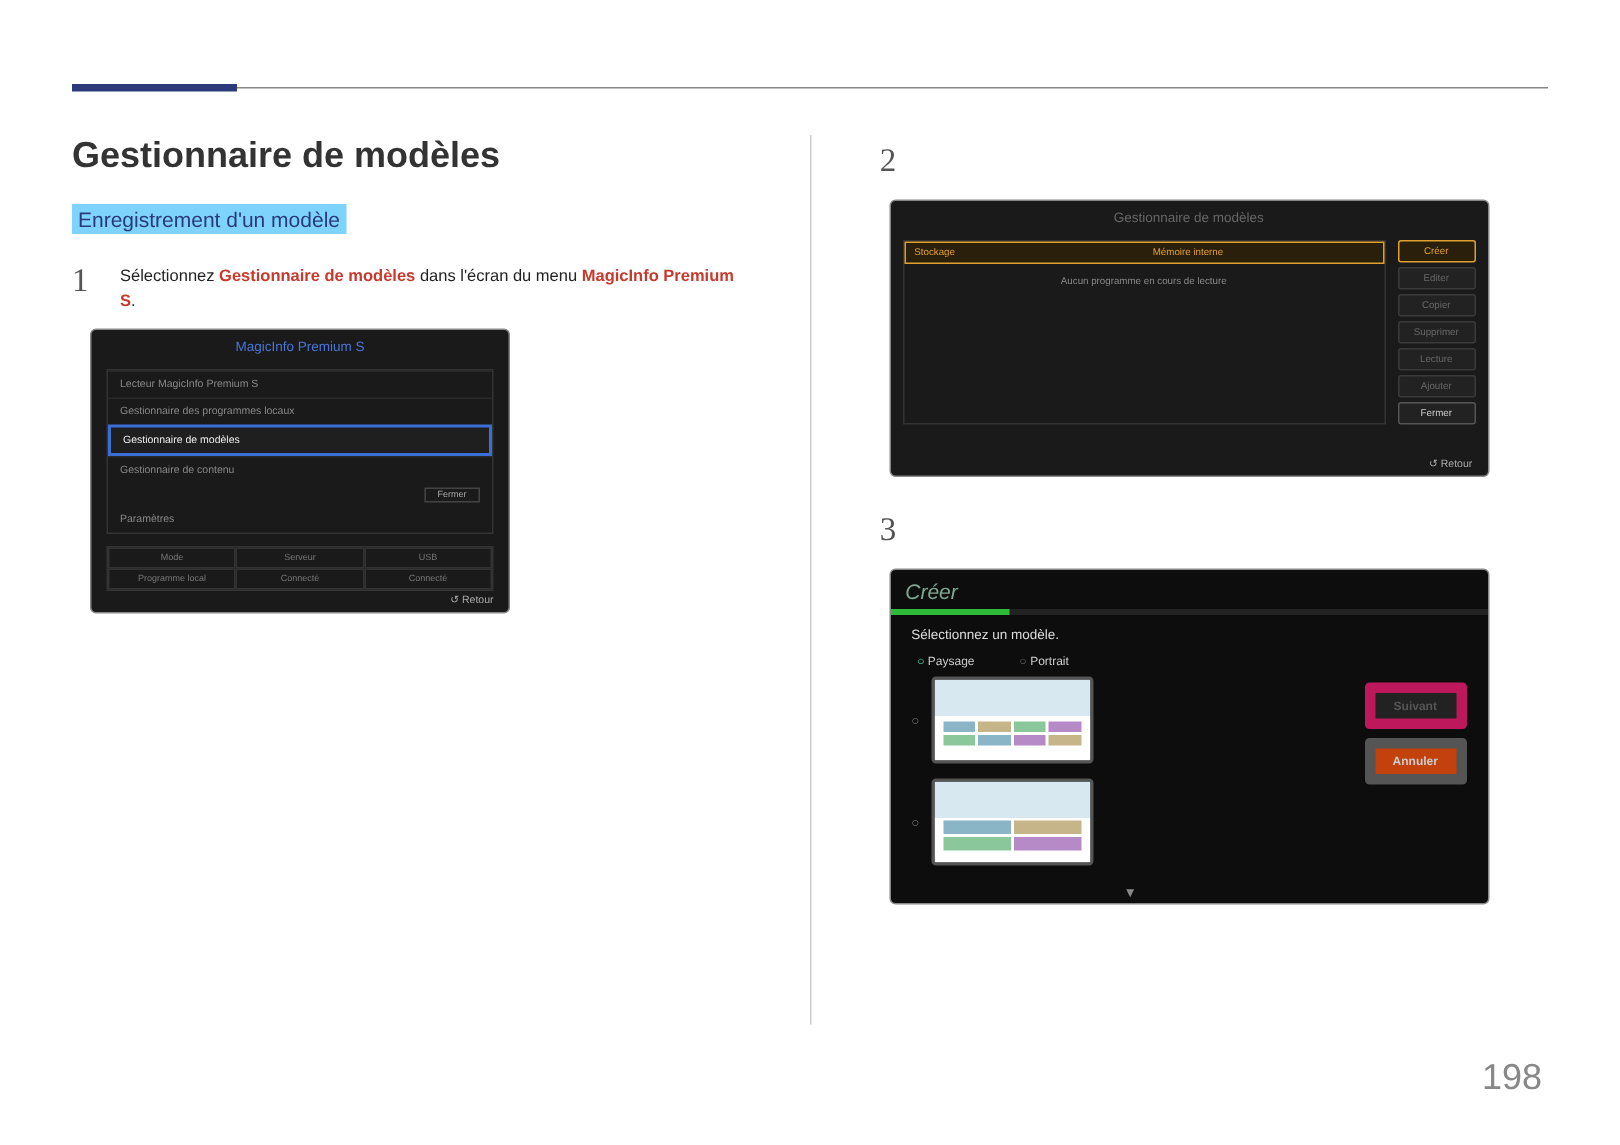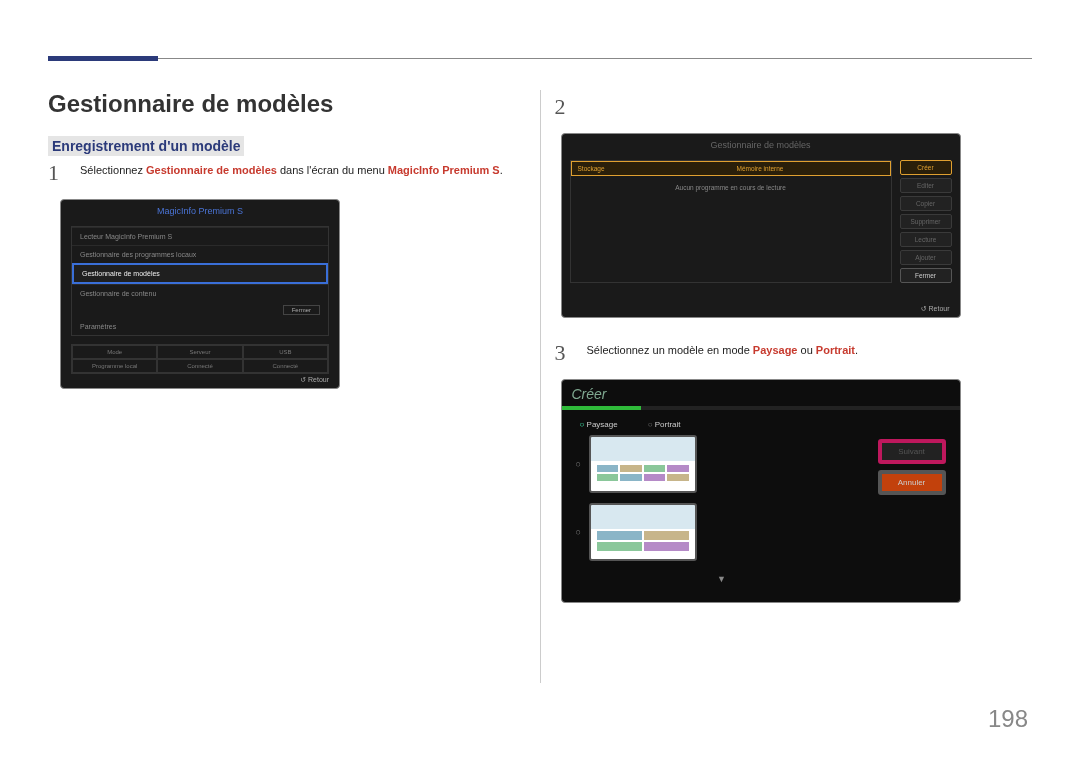--- a/index.html
+++ b/index.html
@@ -26,40 +26,41 @@
     height: 5px;
     background: #2b3a7a;
   }
   .columns {
     position: absolute;
     top: 90px;
     left: 48px;
     right: 48px;
     bottom: 80px;
     display: flex;
-    gap: 14px;
+    gap: 46px;
   }
   .col { flex: 1; }
   .col-divider {
     width: 1px;
     background: #ccc;
   }
   h1.page-title {
     font-size: 24px;
     font-weight: bold;
     color: #333;
     margin-bottom: 18px;
   }
   .subhead {
     display: inline-block;
-    background: #e5e5e5;
+    background: #7dd3fc;
     color: #2b3a7a;
-    font-weight: bold;
+    font-weight: normal;
     font-size: 14px;
     padding: 2px 4px;
+    margin-bottom: 14px;
   }
   .step {
     display: flex;
     gap: 12px;
     margin-bottom: 10px;
     font-size: 11px;
     line-height: 1.5;
   }
   .step-num {
     font-family: Georgia, serif;
@@ -262,26 +263,27 @@
     grid-template-columns: repeat(2,1fr);
   }
   .s3 .actions {
     display: flex;
     flex-direction: column;
     gap: 6px;
     width: 68px;
     padding-top: 4px;
   }
   .s3 .act-btn {
-    border: 4px solid #be185d;
+    border: 7px solid #be185d;
     border-radius: 3px;
     text-align: center;
     padding: 4px 0;
     font-size: 8px;
     background: #222;
+    font-weight: bold;
   }
   .s3 .act-btn.dim { color: #555; }
   .s3 .act-btn.on { color: #ccc; border-color: #555; background: #c2410c; }
   .s3 .arrow-down {
     text-align: center;
     color: #888;
     font-size: 9px;
     padding: 3px 0;
   }
 
@@ -363,36 +365,34 @@
           <div class="side-btn">Lecture</div>
           <div class="side-btn">Ajouter</div>
           <div class="side-btn active">Fermer</div>
         </div>
       </div>
       <div class="retour">Retour</div>
     </div>
 
     <div class="step">
       <div class="step-num">3</div>
-      <div class="step-text">
-        <span>Sélectionnez un modèle en mode </span><span class="red">Paysage</span><span> ou </span><span class="red">Portrait</span><span>.</span>
-      </div>
     </div>
 
     <div class="screen s3">
       <div class="creer-head">
         <span class="creer-title">Créer</span>
       </div>
       <div class="prog">
         <div class="prog-fill on"></div>
         <div class="prog-fill"></div>
         <div class="prog-fill"></div>
         <div class="prog-fill"></div>
         <div class="prog-fill"></div>
       </div>
+      <div class="instr">Sélectionnez un modèle.</div>
       <div class="radio-row">
         <span class="radio">Paysage</span>
         <span class="radio alt">Portrait</span>
       </div>
       <div class="content-row">
         <div class="thumbs">
           <div class="thumb-row">
             <span class="dot">○</span>
             <div class="thumb">
               <div class="tiles">

